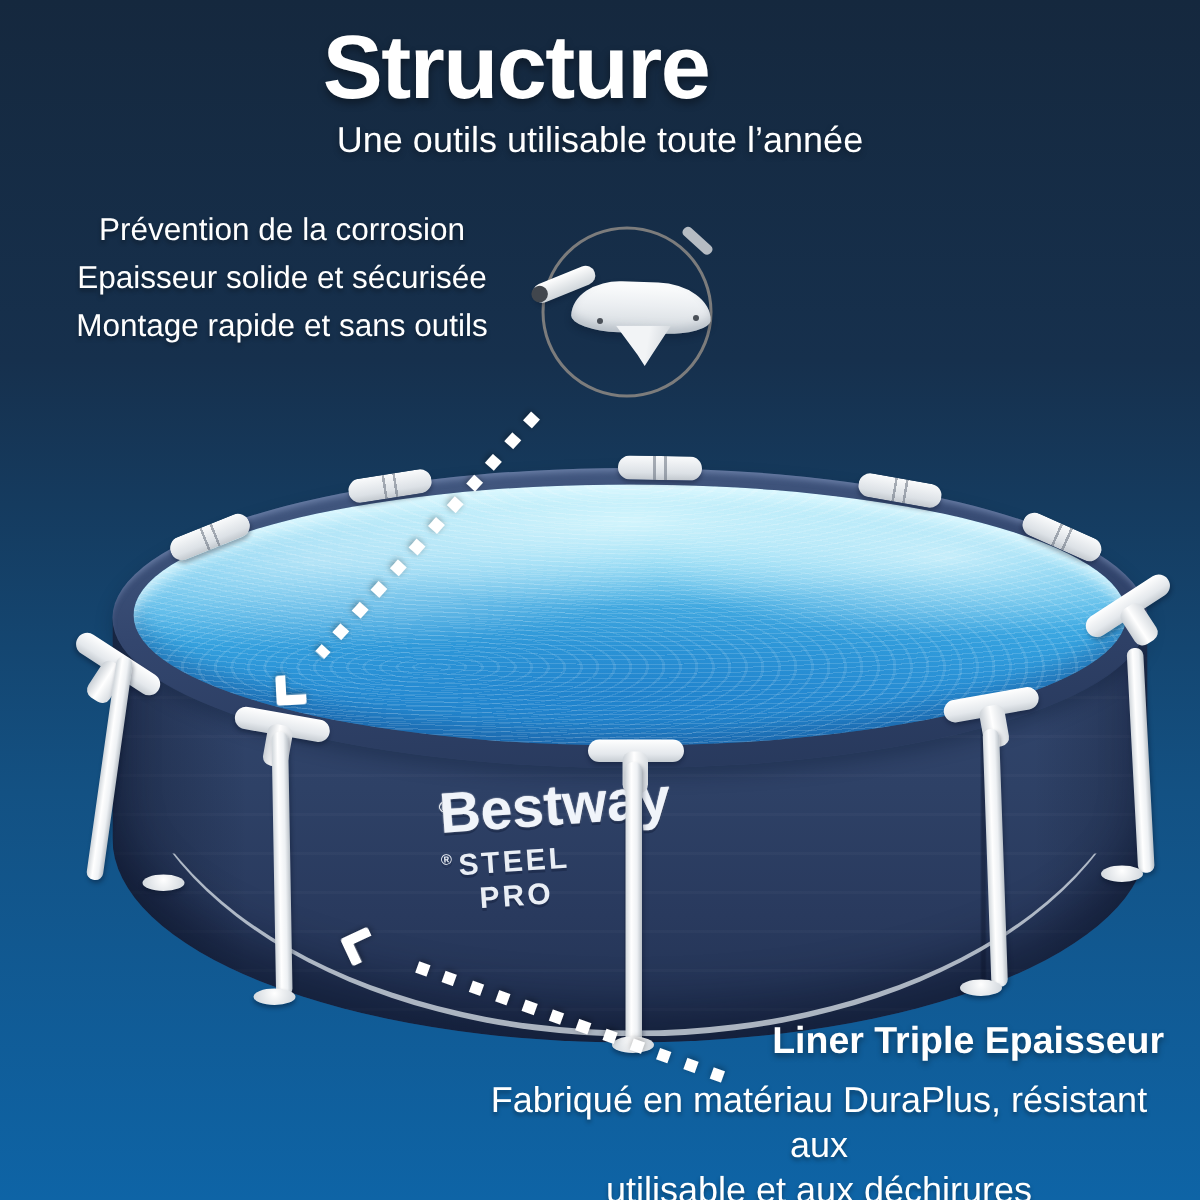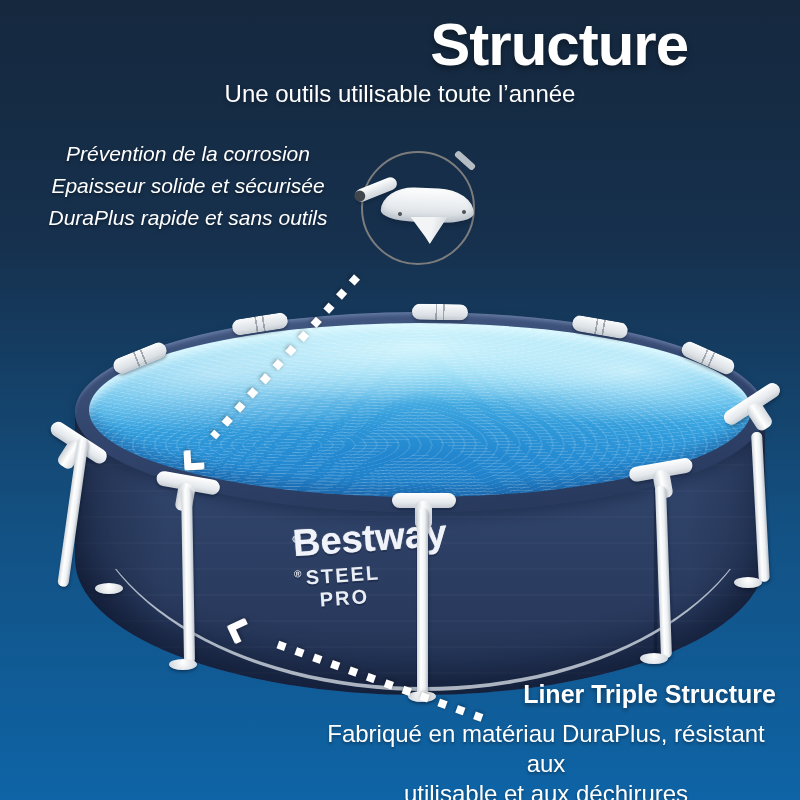--- a/index.html
+++ b/index.html
@@ -4,31 +4,31 @@
 <style>
   html,body{margin:0;padding:0;background:#0b2036;}
   .stage{
     position:relative;width:800px;height:800px;overflow:hidden;
     font-family:"Liberation Sans",sans-serif;color:var(--text,#fff);
     background:linear-gradient(180deg,var(--bg-top,#15283e) 0%,#16304d 30%,#135183 66%,var(--bg-bottom,#0e64a6) 100%);
   }
   .stage *{position:absolute;box-sizing:border-box;}
 
   
-  .title{left:0;top:10px;width:688px;text-align:right;font-size:60px;font-weight:700;
+  .title{left:0;top:10px;width:688px;text-align:center;font-size:60px;font-weight:700;
     letter-spacing:-1px;margin:0;text-shadow:0 3px 6px rgba(0,0,0,.4);}
   .subtitle{left:0;top:80px;width:800px;text-align:center;font-size:24px;margin:0;
     text-shadow:0 2px 4px rgba(0,0,0,.35);}
 
   
   .callout h2{margin:0;font-weight:700;text-shadow:0 2px 4px rgba(0,0,0,.4);position:static;}
   .callout p{margin:0;text-shadow:0 2px 3px rgba(0,0,0,.35);position:static;}
   .callout-framelink{left:8px;top:138px;width:360px;text-align:center;z-index:9;}
   .callout-framelink h2{font-size:27px;margin-bottom:6px;}
-  .callout-framelink p{font-size:21px;line-height:32px;font-style:italic;}
+  .callout-framelink p{font-size:21px;line-height:32px;}
   .callout-liner{left:310px;top:680px;width:472px;z-index:9;}
   .callout-liner h2{font-size:25px;text-align:right;padding-right:6px;margin-bottom:10px;}
   .callout-liner p{font-size:24px;line-height:30px;text-align:center;}
 
   
   .inset{left:361px;top:151px;width:114px;height:114px;z-index:7;}
   .inset-ring{inset:0;border:2.5px solid var(--ring-gray,#7c7c7c);border-radius:50%;}
   .stub{left:92px;top:6px;width:24px;height:7px;border-radius:3px;background:#b6bcc3;transform:rotate(42deg);}
   .conn-arm{left:-7px;top:32px;width:44px;height:13px;border-radius:7px;
     background:linear-gradient(180deg,#ffffff,#cfd5da);transform:rotate(-22deg);
@@ -135,21 +135,21 @@
 <body>
 
 <div class="stage" style="--bg-top: #15283e; --bg-bottom: #0e64a6; --text: #ffffff; --pool-navy: #2e4166; --pool-navy-dark: #223253; --water-light: #a8e7f8; --water-deep: #2b8ed2; --frame-white: #f4f6f8; --ring-gray: #7c7c7c;">
 
   <h1 class="title">Structure</h1>
   <p class="subtitle">Une outils utilisable toute l’année</p>
 
   <section class="callout callout-framelink">
     <p>Prévention de la corrosion</p>
     <p>Epaisseur solide et sécurisée</p>
-    <p>DuraPlus rapide et sans outils</p>
+    <p>Montage rapide et sans outils</p>
   </section>
 
   <div class="inset">
     <div class="inset-ring"></div>
     <div class="stub"></div>
     <div class="conn-arm"></div>
     <div class="conn-body"></div>
     <div class="conn-tab"></div>
     <span class="conn-dot conn-dot-l"></span>
     <span class="conn-dot conn-dot-r"></span>
@@ -210,18 +210,18 @@
       <div class="model"><span>STEEL PRO</span><sup>®</sup></div>
     </div>
   </figure>
 
   <div class="arrow arrow-2">
     <div class="dash-line"></div>
     <div class="arrowhead"></div>
   </div>
 
   <section class="callout callout-liner">
-    <h2>Liner Triple Structure</h2>
+    <h2>Liner Triple Epaisseur</h2>
     <p>Fabriqué en matériau DuraPlus, résistant aux</p>
     <p>utilisable et aux déchirures</p>
   </section>
 
 </div>
 
 </body></html>

